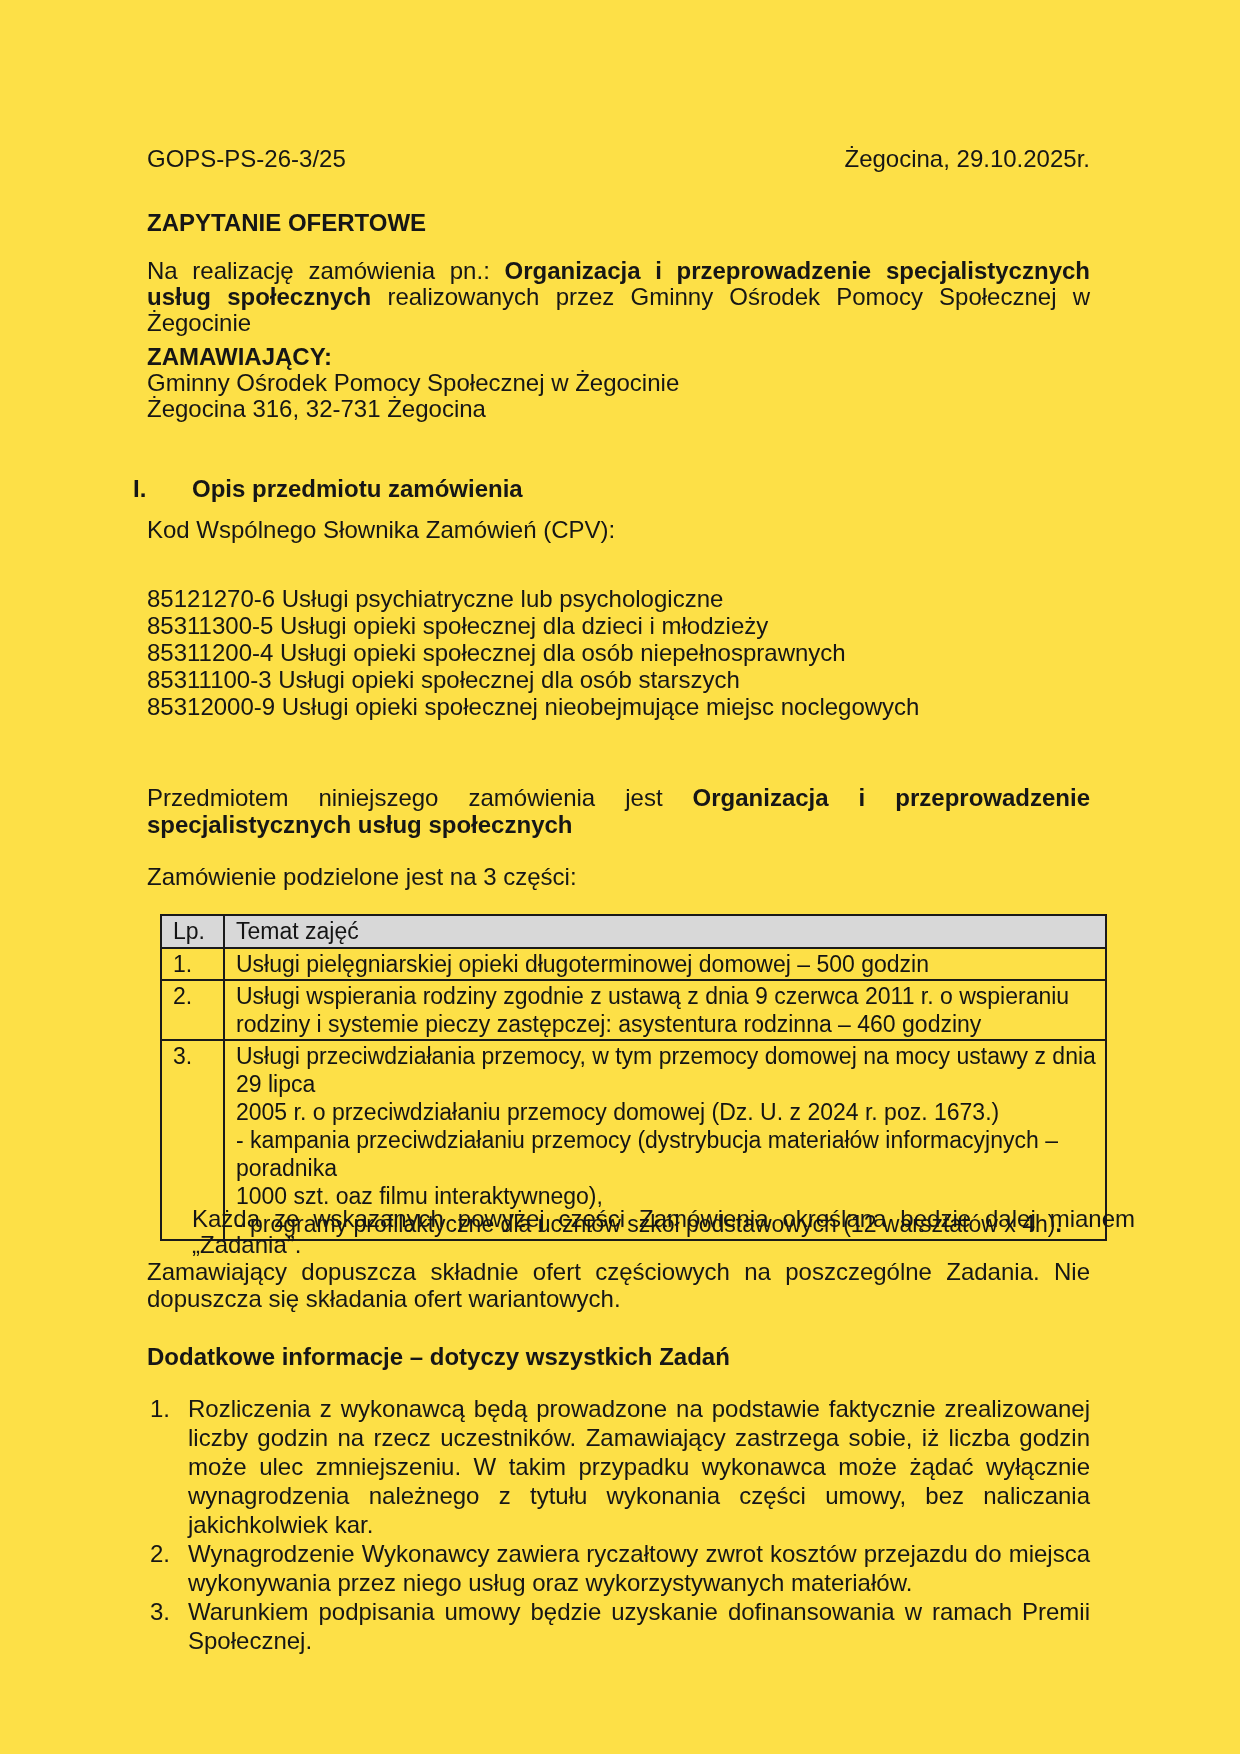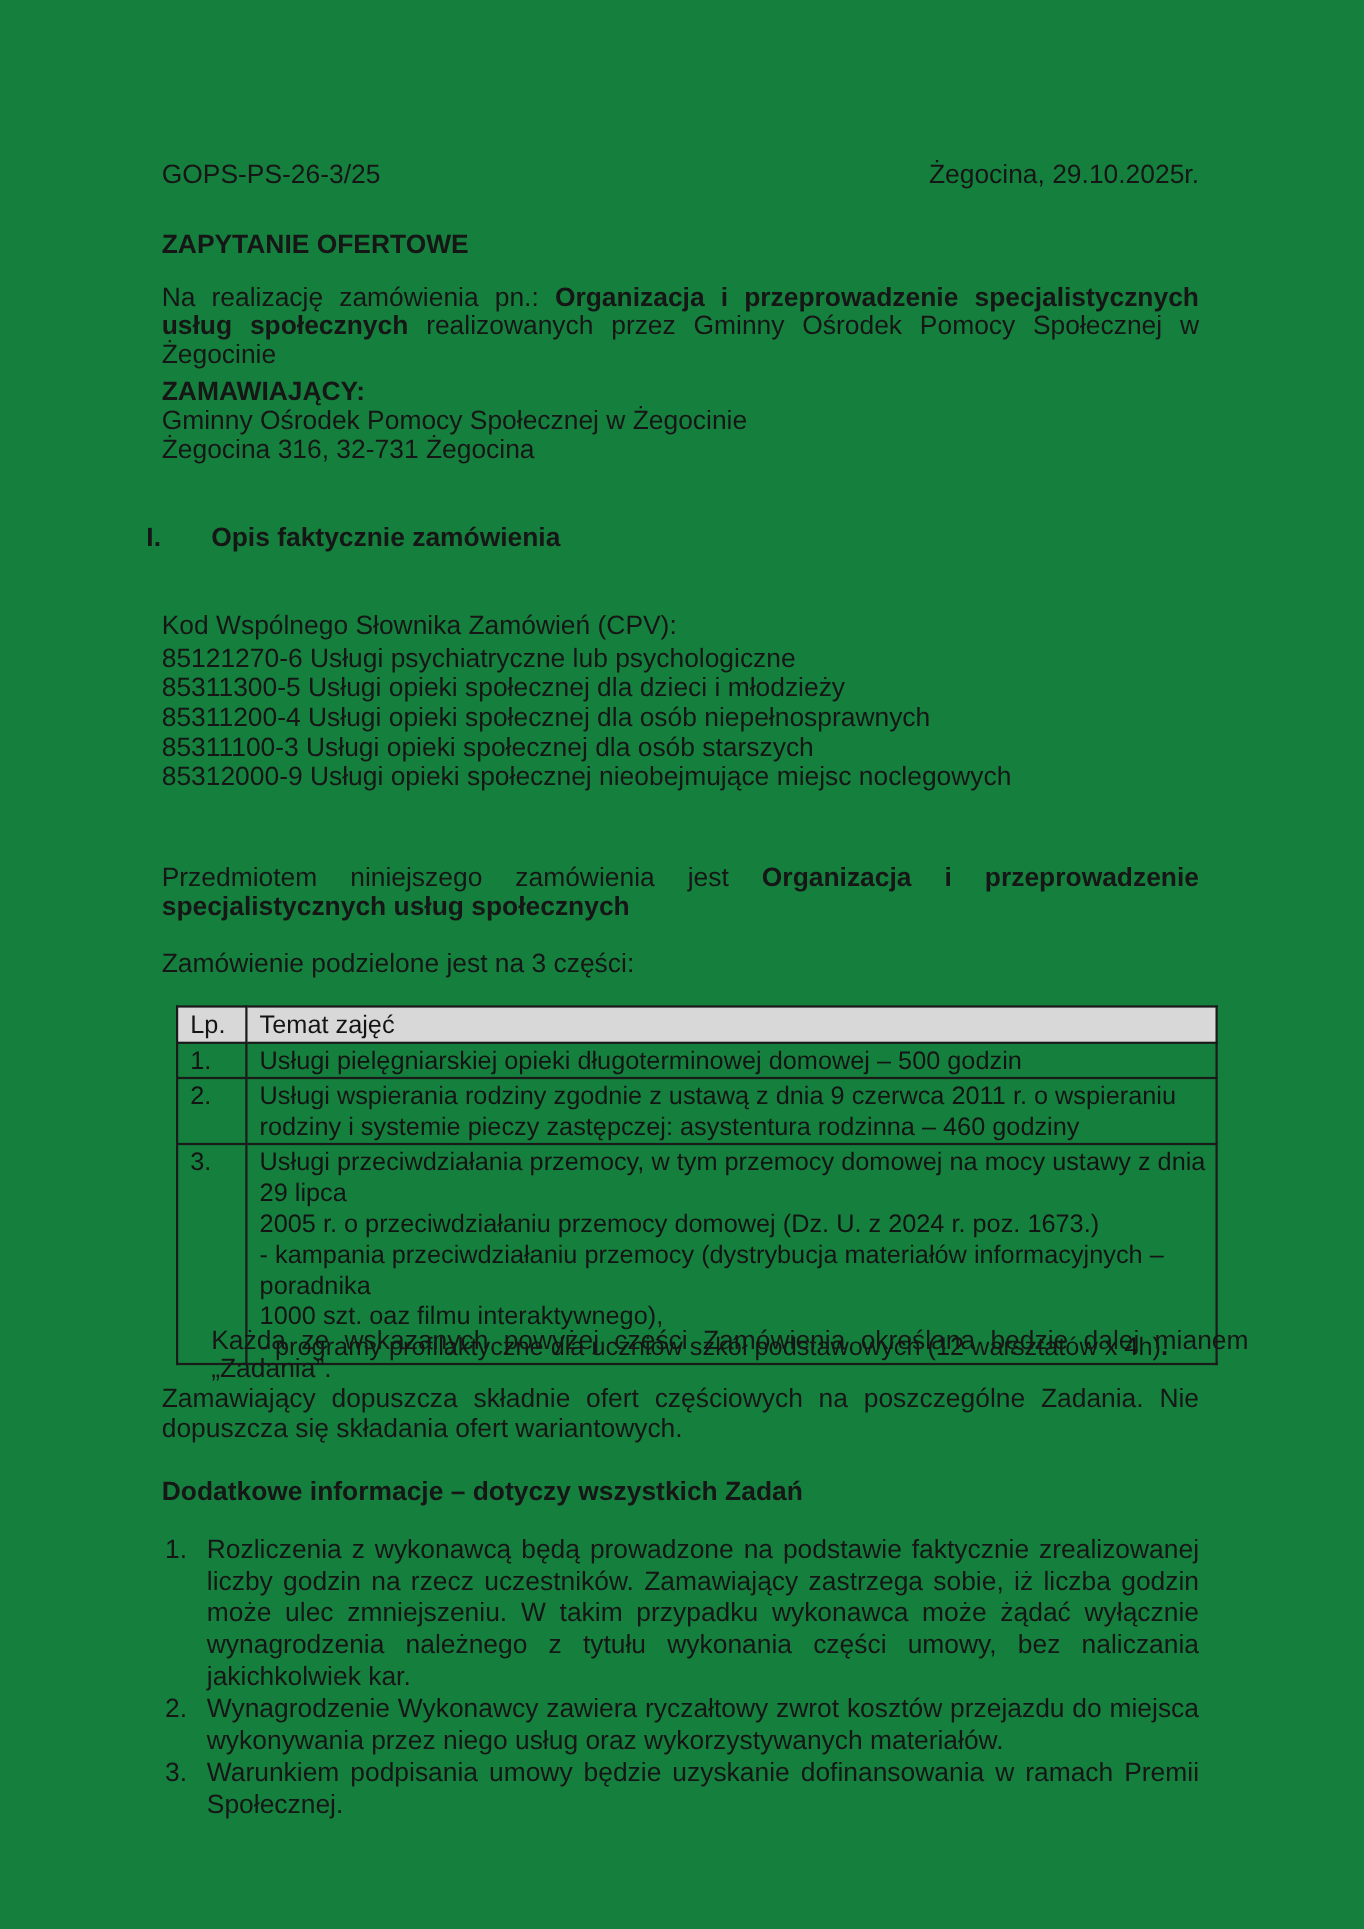--- a/index.html
+++ b/index.html
@@ -1,19 +1,19 @@
 <!DOCTYPE html>
 <html lang="pl"><head>
 <meta charset="utf-8">
 <style>
   html,body{margin:0;padding:0;background:#ffffff;}
   .page{
     position:relative;
     width:1240px;height:1754px;
-    background:#15803d;
+    background:#fde047;
     font-family:"Liberation Sans", sans-serif;
     color:#161616;
     overflow:hidden;
   }
   .blk{position:absolute;left:147px;width:943px;font-size:24px;line-height:26px;}
   .header-row{display:flex;justify-content:space-between;}
   .doc-title{font-weight:bold;}
   .just{text-align:justify;}
   b,.b{font-weight:bold;}
   .cpv-line{line-height:27px;}
@@ -57,24 +57,24 @@
   <div class="blk just" style="top:258px;"><span>Na realizację zamówienia pn.: </span><b>Organizacja i przeprowadzenie specjalistycznych usług społecznych</b><span> realizowanych przez Gminny  Ośrodek Pomocy Społecznej w Żegocinie</span></div>
 
   <div class="blk" style="top:344px;">
     <div class="b">ZAMAWIAJĄCY:</div>
     <div>Gminny Ośrodek Pomocy Społecznej w Żegocinie</div>
     <div>Żegocina 316, 32-731 Żegocina</div>
   </div>
 
   <div class="blk b hang head-i" style="top:476px;">
     <span class="hnum">I.</span>
-    <span>Opis faktycznie zamówienia</span>
+    <span>Opis przedmiotu zamówienia</span>
   </div>
 
-  <div class="blk" style="top:556px;">Kod Wspólnego Słownika Zamówień (CPV):</div>
+  <div class="blk" style="top:517px;">Kod Wspólnego Słownika Zamówień (CPV):</div>
 
   <div class="blk" style="top:585px;">
     <div class="cpv-line">85121270-6 Usługi psychiatryczne lub psychologiczne</div>
     <div class="cpv-line">85311300-5 Usługi opieki społecznej dla dzieci i młodzieży</div>
     <div class="cpv-line">85311200-4 Usługi opieki społecznej dla osób niepełnosprawnych</div>
     <div class="cpv-line">85311100-3 Usługi opieki społecznej dla osób starszych</div>
     <div class="cpv-line">85312000-9 Usługi opieki społecznej nieobejmujące miejsc noclegowych</div>
   </div>
 
   <div class="blk just" style="top:784px;line-height:27px;"><span>Przedmiotem niniejszego zamówienia jest </span><b>Organizacja i przeprowadzenie specjalistycznych usług społecznych</b></div>

